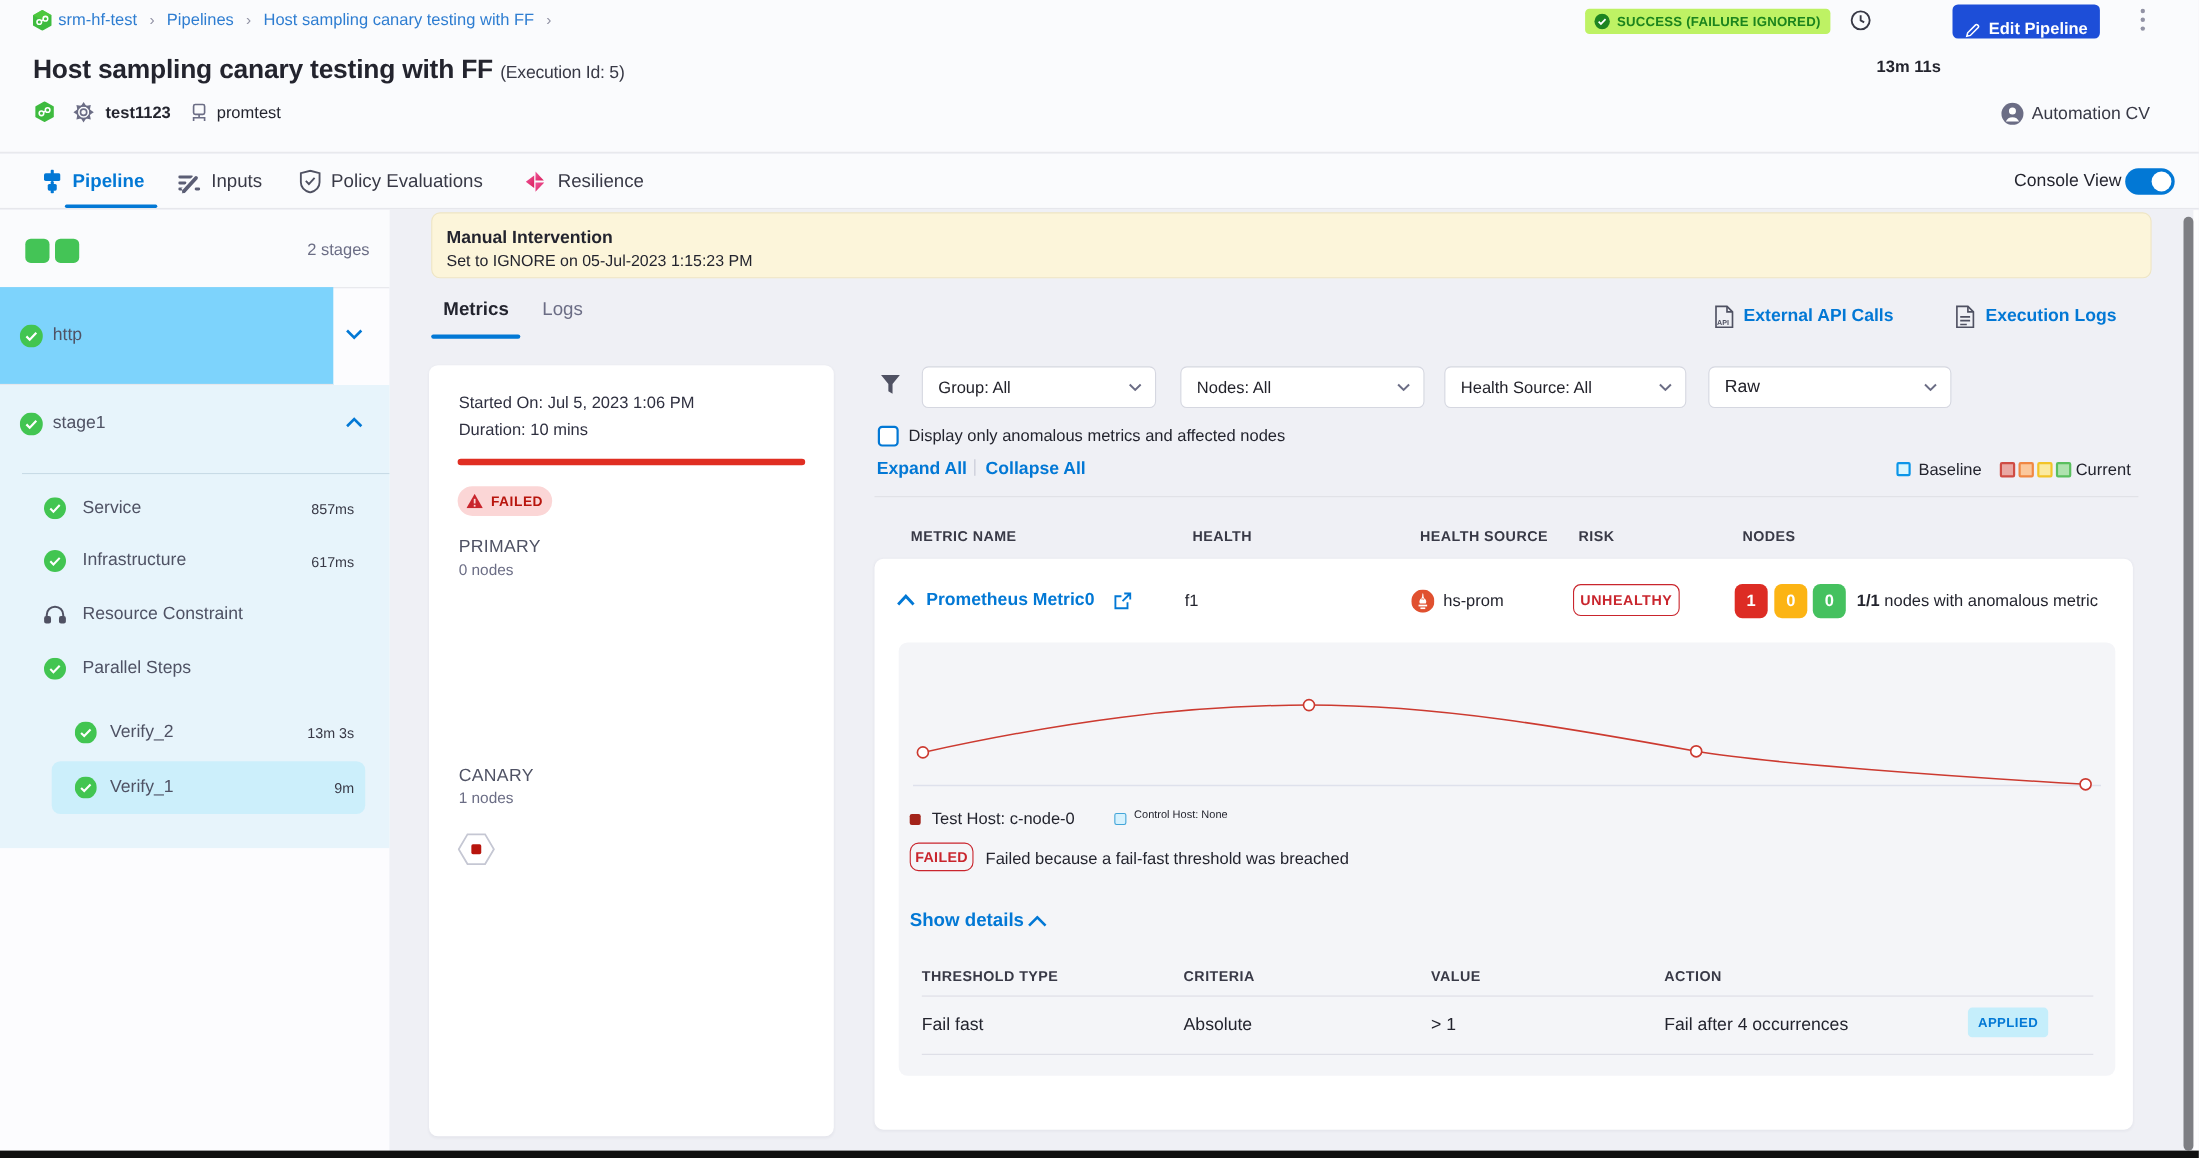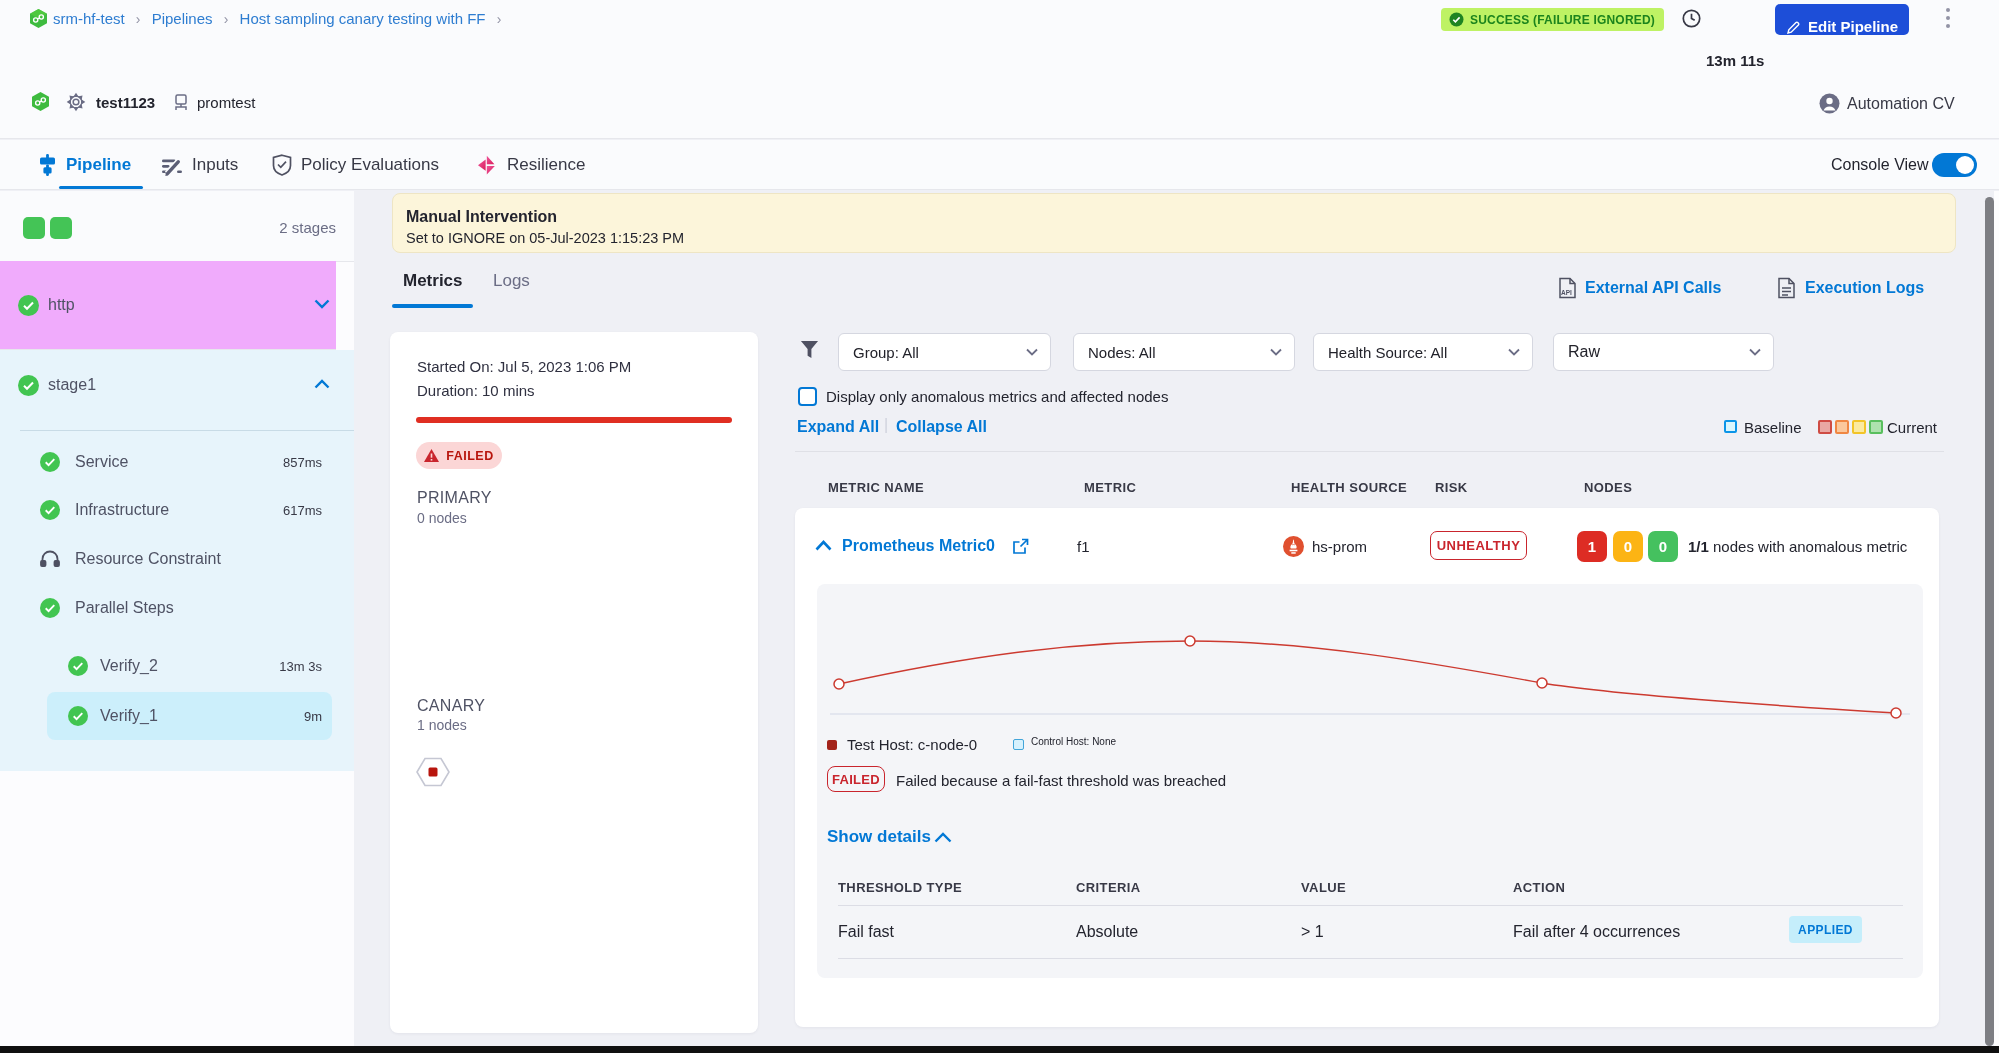--- a/index.html
+++ b/index.html
@@ -36,20 +36,21 @@
     <path d="M8.5 0 L17 4.75 L17 14.25 L8.5 19 L0 14.25 L0 4.75 Z" fill="#3ebb3f"></path>
     <path d="M8.5 0 L17 4.75 L8.5 9.5 L0 4.75 Z" fill="#52cc3e" opacity=".8"></path>
     <g stroke="#fff" stroke-width="1.4" fill="none">
       <circle cx="5.7" cy="11" r="2.1"></circle>
       <circle cx="11.3" cy="8" r="2.1"></circle>
       <path d="M7.4 9.9 L9.6 9.1"></path>
     </g>
   </svg>
   <div class="abs crumb" style="left:53px;top:10px;">srm-hf-test <span class="crumb-sep">›</span> Pipelines <span class="crumb-sep">›</span> Host sampling canary testing with FF <span class="crumb-sep">›</span></div>
 
+  <div class="abs" style="left:30px;top:50px;font-size:24px;font-weight:bold;color:#23242e;letter-spacing:-.2px;">Host sampling canary testing with FF <span style="font-size:16px;font-weight:normal;color:#383946;">(Execution Id: 5)</span></div>
 
   <svg class="abs" style="left:32px;top:92px" width="17" height="19" viewBox="0 0 17 19">
     <path d="M8.5 0 L17 4.75 L17 14.25 L8.5 19 L0 14.25 L0 4.75 Z" fill="#3ebb3f"></path>
     <g stroke="#fff" stroke-width="1.4" fill="none">
       <circle cx="5.7" cy="11" r="2.1"></circle>
       <circle cx="11.3" cy="8" r="2.1"></circle>
       <path d="M7.4 9.9 L9.6 9.1"></path>
     </g>
   </svg>
   <svg class="abs" style="left:66px;top:92px" width="20" height="20" viewBox="0 0 24 24" fill="none" stroke="#6b6d85" stroke-width="1.8">
@@ -145,21 +146,21 @@
   </div>
 </div>
 
 <div id="sidebar">
   <div class="abs" style="left:0;top:0;width:354px;height:71px;background:#fafbfd;border-bottom:1px solid #e6e7ec;">
     <div class="abs" style="left:23px;top:26px;width:22px;height:22px;border-radius:5px;background:#44c456;"></div>
     <div class="abs" style="left:50px;top:26px;width:22px;height:22px;border-radius:5px;background:#44c456;"></div>
     <div class="abs" style="right:18px;top:28px;font-size:15px;color:#6b6d85;">2 stages</div>
   </div>
 
-  <div class="abs" style="left:0;top:70px;width:336px;height:89px;background:#f0abfc;border-bottom:1px solid #e6e7ec;">
+  <div class="abs" style="left:0;top:70px;width:303px;height:89px;background:#7dd3fc;border-bottom:1px solid #e6e7ec;">
     <svg class="abs" style="left:18px;top:34px" width="21" height="21" viewBox="0 0 21 21">
         <circle cx="10.5" cy="10.5" r="10.5" fill="#42c551"></circle>
         <path d="M6 10.8l3 3 6-6.3" stroke="#fff" stroke-width="2" fill="none"></path>
       </svg>
     <div class="abs sideitem" style="left:48px;top:35px;">http</div>
     <svg class="abs" style="left:314px;top:38px" width="16" height="10" viewBox="0 0 16 10" fill="none" stroke="#0278d5" stroke-width="2.4">
         <path d="M1.5 1.5l6.5 6.5 6.5-6.5"></path>
       </svg>
   </div>
 
@@ -289,21 +290,21 @@
 <div class="abs" style="left:1744px;top:419px;font-size:15px;color:#23242e;">Baseline</div>
 <div class="abs" style="left:1818px;top:420px;width:14px;height:14px;background:#e9a8a3;border:2px solid #cf4c44;border-radius:2px;"></div>
 <div class="abs" style="left:1835px;top:420px;width:14px;height:14px;background:#fbc89c;border:2px solid #f08743;border-radius:2px;"></div>
 <div class="abs" style="left:1852px;top:420px;width:14px;height:14px;background:#fbeaa0;border:2px solid #f2c428;border-radius:2px;"></div>
 <div class="abs" style="left:1869px;top:420px;width:14px;height:14px;background:#aee2ae;border:2px solid #59bf5e;border-radius:2px;"></div>
 <div class="abs" style="left:1887px;top:419px;font-size:15px;color:#23242e;">Current</div>
 
 <div class="abs" style="left:795px;top:451px;width:1149px;height:1px;background:#dfe0e6;"></div>
 
 <div class="hcell" style="left:828px;top:480px;">METRIC NAME</div>
-<div class="hcell" style="left:1084px;top:480px;">METRIC</div>
+<div class="hcell" style="left:1084px;top:480px;">HEALTH</div>
 <div class="hcell" style="left:1291px;top:480px;">HEALTH SOURCE</div>
 <div class="hcell" style="left:1435px;top:480px;">RISK</div>
 <div class="hcell" style="left:1584px;top:480px;">NODES</div>
 
 <div class="card" style="left:795px;top:508px;width:1144px;height:519px;">
   <svg class="abs" style="left:20px;top:32px" width="17" height="11" viewBox="0 0 17 11" fill="none" stroke="#0278d5" stroke-width="2.6">
       <path d="M1.5 9.5L8.5 2l7 7.5"></path>
     </svg>
   <div class="abs" style="left:47px;top:29px;font-size:16px;font-weight:bold;color:#0278d5;">Prometheus Metric0</div>
   <svg class="abs" style="left:217px;top:30px" width="17" height="17" viewBox="0 0 17 17" fill="none" stroke="#0278d5" stroke-width="1.7">

